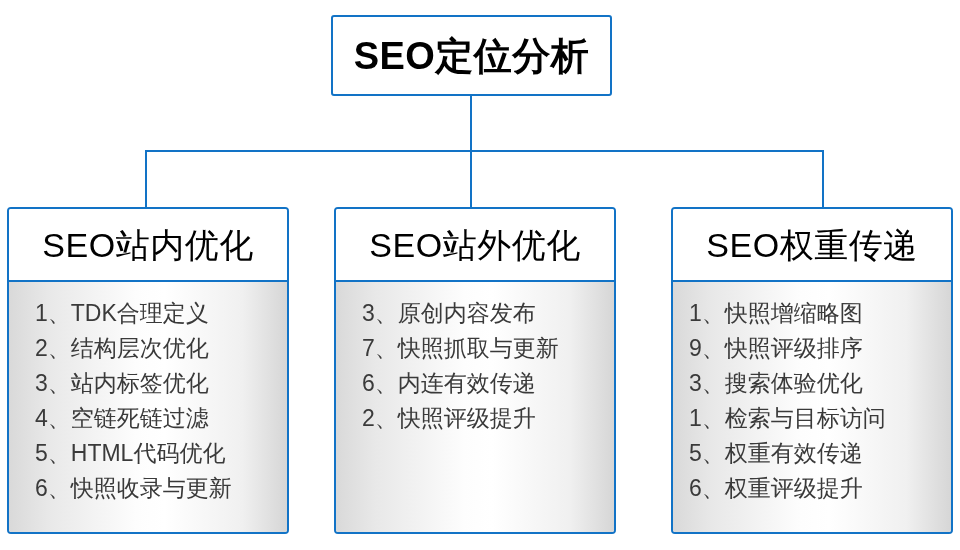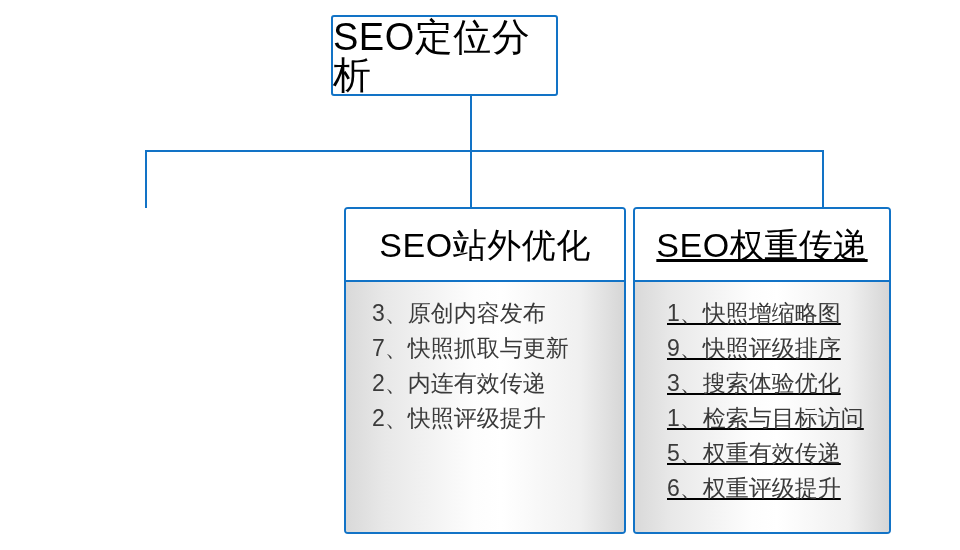--- a/index.html
+++ b/index.html
@@ -26,29 +26,30 @@
   .conn-h-bus   { left: 145px; top: 150px; width: 679px; height: 2px; }
   .conn-v-left  { left: 145px; top: 150px; width: 2px;  height: 58px; }
   .conn-v-mid   { left: 470px; top: 150px; width: 2px;  height: 58px; }
   .conn-v-right { left: 822px; top: 150px; width: 2px;  height: 58px; }
 
   
   .root-box {
     position: absolute;
     left: 331px;
     top: 15px;
-    width: 227px;
+    width: 281px;
     height: 81px;
     border: 2px solid #1273C6;
     border-radius: 3px;
     background: #ffffff;
     display: flex;
     align-items: center;
     justify-content: center;
     box-sizing: border-box;
+    font-weight: bold;
   }
   .root-title {
     font-size: 38px;
     color: #000000;
     letter-spacing: 0.5px;
     line-height: 1;
   }
 
   
   .card {
@@ -57,22 +58,22 @@
     height: 327px;
     border: 2px solid #1273C6;
     border-radius: 4px;
     box-sizing: border-box;
     background: #ffffff;
     display: flex;
     flex-direction: column;
     overflow: hidden;
   }
   .card-1 { left: 7px;   width: 282px; }
-  .card-2 { left: 344px; width: 282px; }
-  .card-3 { left: 633px; width: 258px; text-decoration: underline; }
+  .card-2 { left: 334px; width: 282px; }
+  .card-3 { left: 671px; width: 282px; }
 
   .card-header {
     height: 71px;
     flex: 0 0 71px;
     border-bottom: 2px solid #1273C6;
     display: flex;
     align-items: center;
     justify-content: center;
     background: #ffffff;
   }
@@ -100,47 +101,62 @@
     list-style: none;
     margin: 0;
     padding: 0 0 0 26px;
   }
   .card-body li {
     font-size: 23px;
     line-height: 35px;
     color: #3a3a3a;
     white-space: nowrap;
   }
-  .card-3 .card-body ul { padding-left: 32px; }
+  .card-3 .card-body ul { padding-left: 16px; }
 </style>
 </head>
 <body>
 
 <div id="canvas">
 
   <div class="root-box">
     <span class="root-title">SEO定位分析</span>
   </div>
 
   <div class="connector conn-v-root"></div>
   <div class="connector conn-h-bus"></div>
   <div class="connector conn-v-left"></div>
   <div class="connector conn-v-mid"></div>
   <div class="connector conn-v-right"></div>
 
+  <div class="card card-1">
+    <div class="card-header">
+      <span class="card-header-text">SEO站内优化</span>
+    </div>
+    <div class="card-body">
+      <ul>
+        <li>1、TDK合理定义</li>
+        <li>2、结构层次优化</li>
+        <li>3、站内标签优化</li>
+        <li>4、空链死链过滤</li>
+        <li>5、HTML代码优化</li>
+        <li>6、快照收录与更新</li>
+      </ul>
+    </div>
+  </div>
 
   <div class="card card-2">
     <div class="card-header">
       <span class="card-header-text">SEO站外优化</span>
     </div>
     <div class="card-body">
       <ul>
         <li>3、原创内容发布</li>
         <li>7、快照抓取与更新</li>
-        <li>2、内连有效传递</li>
+        <li>6、内连有效传递</li>
         <li>2、快照评级提升</li>
       </ul>
     </div>
   </div>
 
   <div class="card card-3">
     <div class="card-header">
       <span class="card-header-text">SEO权重传递</span>
     </div>
     <div class="card-body">

